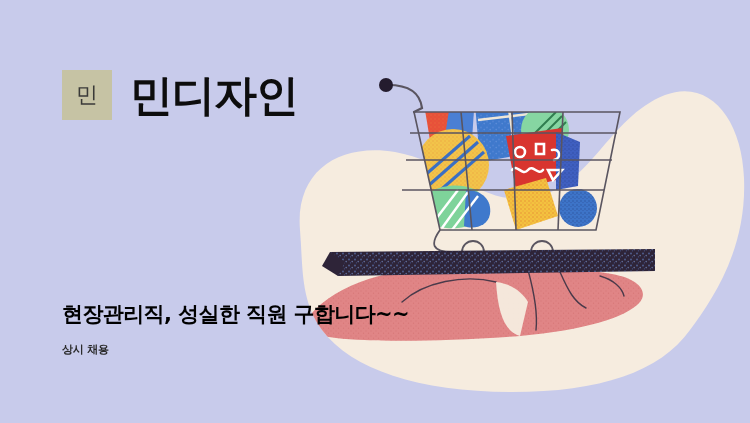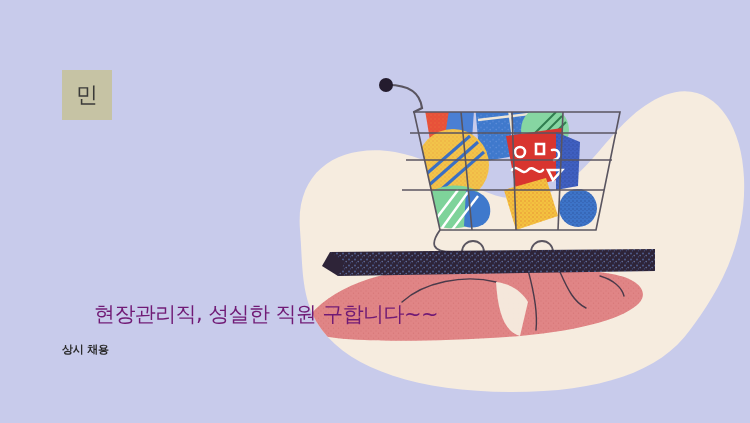--- a/index.html
+++ b/index.html
@@ -49,26 +49,25 @@
     color: #0d0d0d;
     line-height: 1;
     letter-spacing: -1px;
     white-space: nowrap;
   }
   .headline {
     position: absolute;
     left: 62px;
     top: 300px;
     font-size: 21px;
-    font-weight: 400;
-    color: #701a75;
+    font-weight: 700;
+    color: #000000;
     letter-spacing: -0.6px;
     white-space: nowrap;
     z-index: 5;
-    margin-left: 32px;
   }
   .subline {
     position: absolute;
     left: 62px;
     top: 342px;
     font-size: 11px;
     font-weight: 700;
     color: #2a2a2a;
     letter-spacing: -0.2px;
     white-space: nowrap;
@@ -230,18 +229,19 @@
 
     <g>
       <path d="M330,252 L655,249 L655,271 L338,276 Z" fill="#2e2438"></path>
       <path d="M330,252 L655,249 L655,271 L338,276 Z" fill="url(#speckle-blue)" opacity="0.55"></path>
       <path d="M330,252 L345,262 L338,276 L322,266 Z" fill="#2e2438"></path>
     </g>
   </svg>
 
   <div class="brand-row">
     <div class="brand-badge">민</div>
+    <div class="brand-title">민디자인</div>
   </div>
 
   <div class="headline">현장관리직, 성실한 직원 구합니다~~</div>
   <div class="subline">상시 채용</div>
 
 </div>
 
 </body></html>

